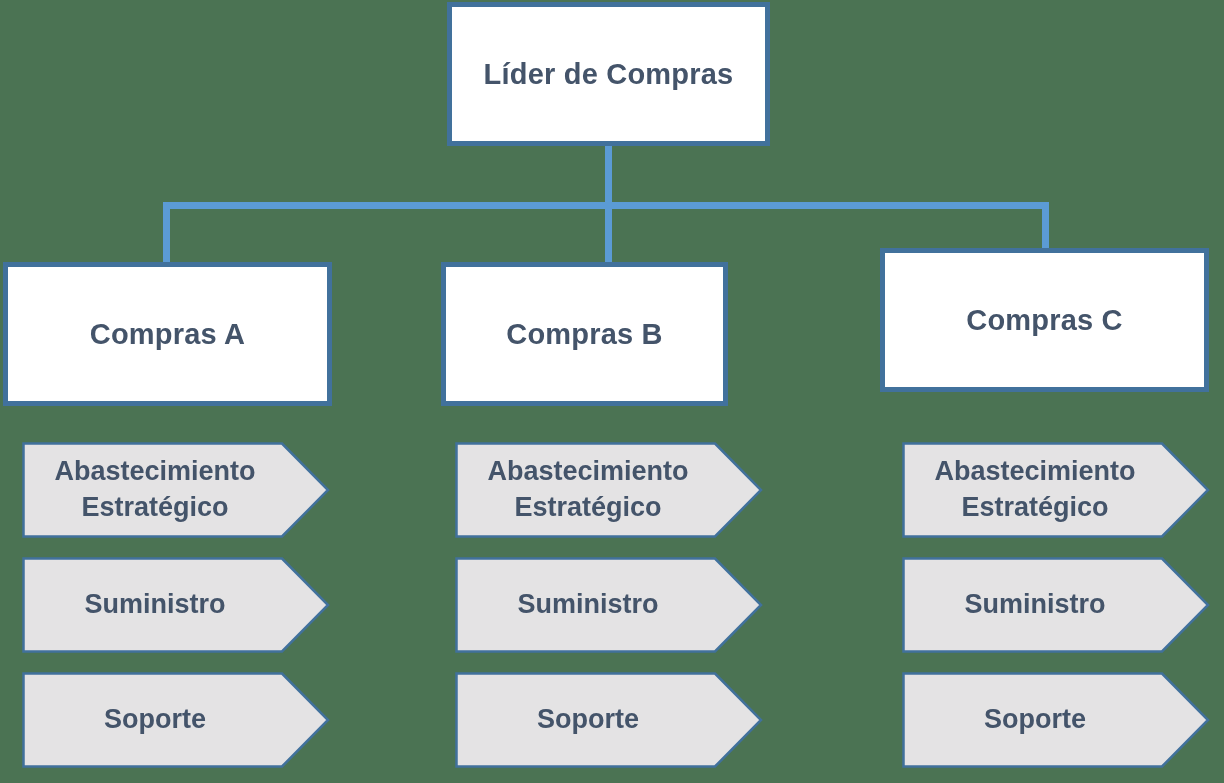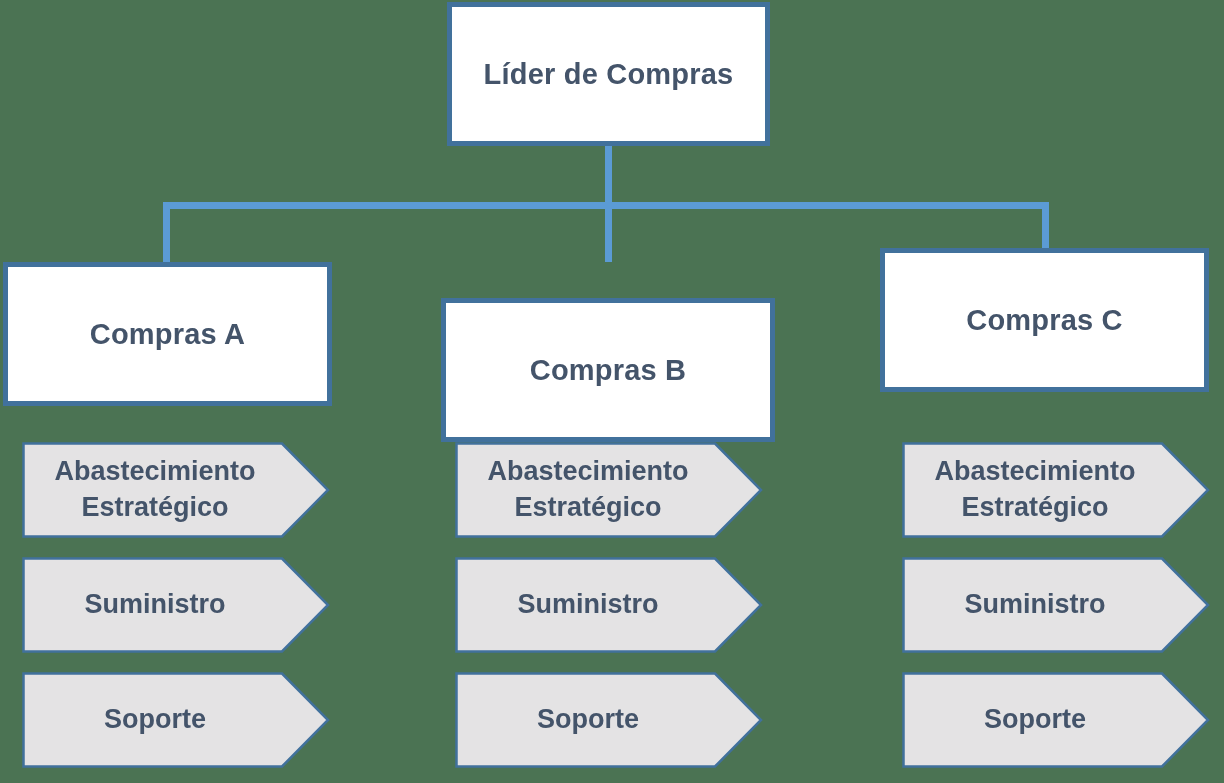--- a/index.html
+++ b/index.html
@@ -86,21 +86,21 @@
     </svg>
     <div class="arrow-label">Suministro</div>
   </div>
   <div class="arrow" style="left:22px; top:672px;">
     <svg viewBox="0 0 308 96" preserveAspectRatio="none">
       <polygon points="1.5,1.5 260,1.5 306,48 260,94.5 1.5,94.5" fill="#E4E3E4" stroke="#41719C" stroke-width="2.5"></polygon>
     </svg>
     <div class="arrow-label">Soporte</div>
   </div>
 
-  <div class="box" style="left:441px; top:262px; width:334px; height:144px;margin-top:36px;">
+  <div class="box" style="left:441px; top:262px; width:287px; height:144px;">
     <span>Compras B</span>
   </div>
   <div class="arrow" style="left:455px; top:442px;">
     <svg viewBox="0 0 308 96" preserveAspectRatio="none">
       <polygon points="1.5,1.5 260,1.5 306,48 260,94.5 1.5,94.5" fill="#E4E3E4" stroke="#41719C" stroke-width="2.5"></polygon>
     </svg>
     <div class="arrow-label">Abastecimiento Estratégico</div>
   </div>
   <div class="arrow" style="left:455px; top:557px;">
     <svg viewBox="0 0 308 96" preserveAspectRatio="none">

